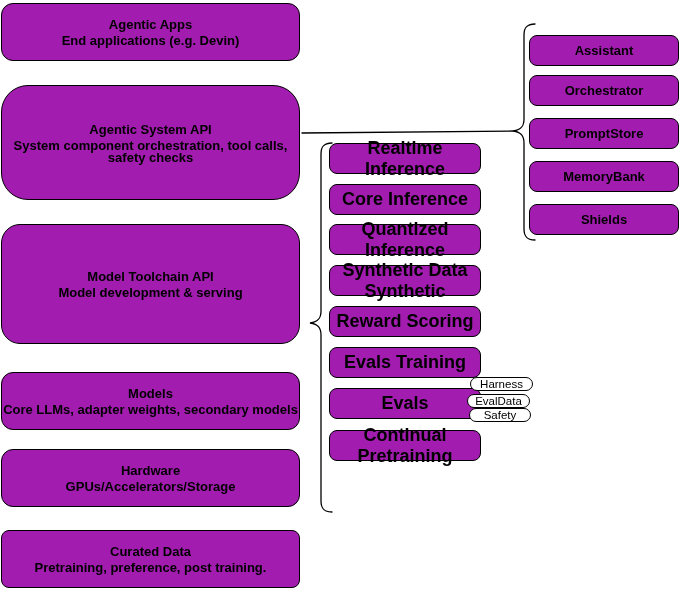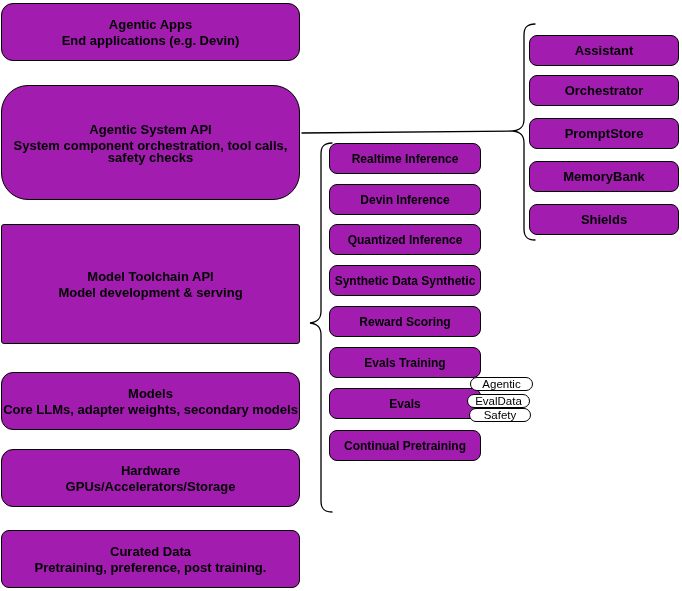--- a/index.html
+++ b/index.html
@@ -35,21 +35,21 @@
     left: 1px;
     width: 299px;
   }
   .stack .title    { font-size: 13px; line-height: 16px; }
   .stack .subtitle { font-size: 13px; line-height: 12px; margin-top: 2px; }
   .mid {
     left: 329px;
     width: 152px;
     height: 31px;
     border-radius: 8px;
-    font-size: 12px;
+    font-size: 18px;
   }
   .rightbox {
     left: 529px;
     width: 150px;
     height: 31px;
     border-radius: 8px;
     font-size: 13px;
   }
   .pill {
     position: absolute;
@@ -81,50 +81,50 @@
   <div class="box stack" style="top:3px; height:58px; border-radius:12px">
     <div class="title">Agentic Apps</div>
     <div class="subtitle">End applications (e.g. Devin)</div>
   </div>
 
   <div class="box stack" style="top:85px; height:115px; border-radius:27px">
     <div class="title">Agentic System API</div>
     <div class="subtitle">System component orchestration, tool calls, safety checks</div>
   </div>
 
-  <div class="box stack" style="top:224px; height:120px; border-radius:3px">
+  <div class="box stack" style="top:224px; height:120px; border-radius:19px">
     <div class="title">Model Toolchain API</div>
     <div class="subtitle">Model development &amp; serving</div>
   </div>
 
   <div class="box stack" style="top:372px; height:58px; border-radius:12px">
     <div class="title">Models</div>
     <div class="subtitle">Core LLMs, adapter weights, secondary models</div>
   </div>
 
   <div class="box stack" style="top:449px; height:58px; border-radius:12px">
     <div class="title">Hardware</div>
     <div class="subtitle">GPUs/Accelerators/Storage</div>
   </div>
 
   <div class="box stack" style="top:530px; height:58px; border-radius:8px">
     <div class="title">Curated Data</div>
     <div class="subtitle">Pretraining, preference, post training.</div>
   </div>
 
   <div class="box mid" style="top:143px">Realtime Inference</div>
-  <div class="box mid" style="top:184px">Devin Inference</div>
+  <div class="box mid" style="top:184px">Core Inference</div>
   <div class="box mid" style="top:224px">Quantized Inference</div>
   <div class="box mid" style="top:265px">Synthetic Data Synthetic</div>
   <div class="box mid" style="top:306px">Reward Scoring</div>
   <div class="box mid" style="top:347px">Evals Training</div>
   <div class="box mid" style="top:388px">Evals</div>
   <div class="box mid" style="top:430px">Continual Pretraining</div>
 
-  <div class="pill" style="left:470px; top:377px; width:63px; height:14px">Agentic</div>
+  <div class="pill" style="left:470px; top:377px; width:63px; height:14px">Harness</div>
   <div class="pill" style="left:467px; top:394px; width:63px; height:14px">EvalData</div>
   <div class="pill" style="left:469px; top:408px; width:62px; height:14px">Safety</div>
 
   <div class="box rightbox" style="top:35px">Assistant</div>
   <div class="box rightbox" style="top:75px">Orchestrator</div>
   <div class="box rightbox" style="top:161px">MemoryBank</div>
   <div class="box rightbox" style="top:118px">PromptStore</div>
   <div class="box rightbox" style="top:204px">Shields</div>
 
 </div>

